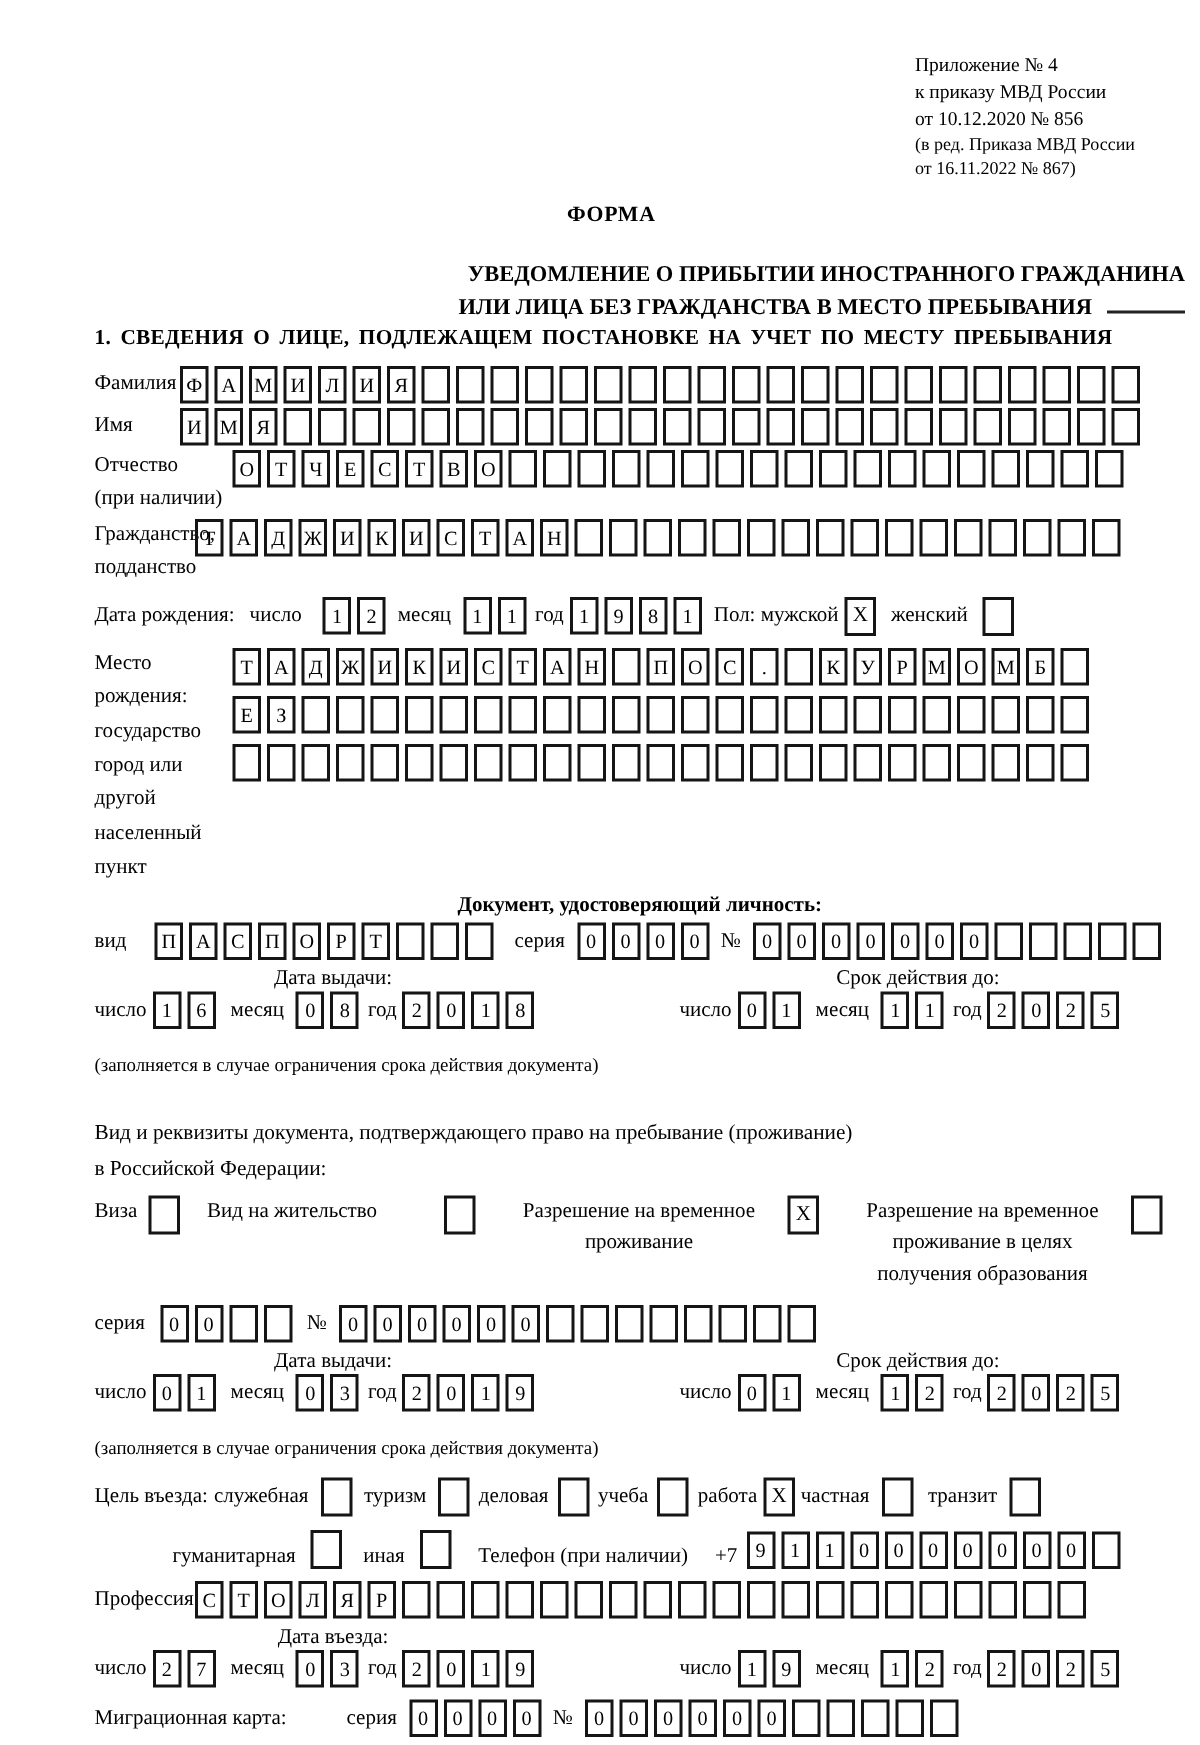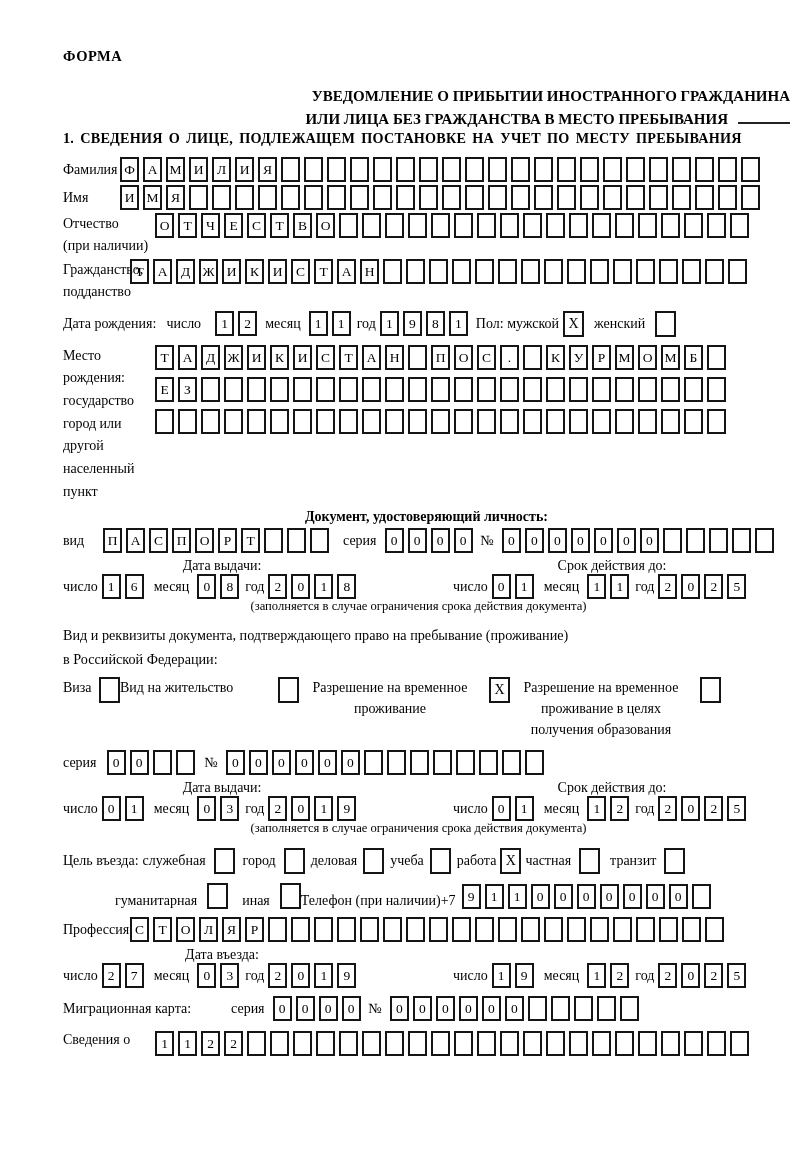--- a/index.html
+++ b/index.html
@@ -4,70 +4,77 @@
 <style>
   html,body{margin:0;padding:0;background:#fff;}
   body{
     width:800px;height:1163px;overflow:hidden;color:#000;
     font-family:"Liberation Serif","DejaVu Serif",serif;font-size:14px;
   }
   .page{padding:34px 10px 0 63px;position:relative;}
   
   .hdr{margin-left:547px;line-height:1.38;font-size:13px;}
   .hdr .sub{font-size:12px;}
-  .forma{font-weight:bold;text-align:left;padding-right:38px;margin-top:14px;font-size:14.5px;letter-spacing:.5px;}
+  .forma{font-weight:bold;text-align:center;padding-right:38px;margin-top:14px;font-size:14.5px;letter-spacing:.5px;}
   
   .title{font-weight:bold;text-align:right;font-size:15px;margin-top:20px;line-height:1.5;}
   .blank-line{display:inline-block;width:52px;border-bottom:2px solid #222;height:12px;margin-left:10px;}
   .sec-head{font-weight:bold;font-size:14.2px;word-spacing:2.5px;letter-spacing:.2px;}
   
   .row{display:flex;align-items:center;margin-top:3px;}
   .row.top{align-items:flex-start;}
   .lbl{flex:none;}
   .lbl2{flex:none;line-height:1.55;}
   .cells{display:inline-flex;gap:4px;flex:none;}
   .cell{
     flex:none;width:15px;height:21px;border:2px solid #151515;
     text-align:center;line-height:21px;font-size:13.5px;
   }
   .cb{
     flex:none;display:inline-block;width:17px;height:22px;border:2px solid #151515;
     text-align:center;line-height:22px;font-size:14px;
   }
   .w57{width:57px;} .w92{width:92px;} .w67{width:67px;}
   .ml4{margin-left:4px;} .ml6{margin-left:6px;} .ml8{margin-left:8px;}
-  .ml10{margin-left:10px;} .ml14{margin-left:14px;} .ml18{}
+  .ml10{margin-left:10px;} .ml14{margin-left:14px;} .ml18{margin-left:18px;}
   .mt8{margin-top:8px;} .mt10{margin-top:10px;}
   .stack .cells{margin-bottom:7px;}
   .center-b{font-weight:bold;text-align:center;margin-top:6px;font-size:14px;}
   
   .dual-head{display:flex;margin-top:5px;font-size:14px;}
   .dual-head span{display:block;text-align:center;}
   .dh-l{width:318px;} .dh-gap{width:72px;} .dh-r{width:318px;}
   .dual-row{display:flex;align-items:center;}
   .dgroup{display:flex;align-items:center;width:318px;flex:none;}
   .dgap{width:72px;flex:none;}
-  .note-r{text-align:center;padding-right:16px;font-size:12.6px;margin-top:0;}
-  .intro{margin-top:10px;line-height:1.65;font-size:14.2px;}
+  .note-r{text-align:left;padding-right:16px;font-size:12.6px;margin-top:17px;}
+  .intro{margin-top:26px;line-height:1.65;font-size:14.2px;}
   
   .opt-row{display:flex;align-items:flex-start;margin-top:6px;}
   .opt-label{text-align:center;line-height:1.5;}
   .ol1{width:36px;text-align:left;} .ol2{width:150px;text-align:left;}
   .ol3{width:182px;} .ol4{width:182px;}
   .purpose-row{display:flex;align-items:center;margin-top:12px;flex-wrap:nowrap;}
   .purpose-row span.t{flex:none;}
   .phone-row{display:flex;align-items:flex-end;margin-top:9px;margin-left:52px;}
   .guard{display:flex;align-items:flex-start;margin-top:8px;}
   .guard .lbl2{width:92px;}
 </style>
 </head>
 <body>
 
 <div class="page">
 
+  <div class="hdr">
+    <div>Приложение № 4</div>
+    <div>к приказу МВД России</div>
+    <div>от 10.12.2020 № 856</div>
+    <div class="sub">(в ред. Приказа МВД России</div>
+    <div class="sub">от 16.11.2022 № 867)</div>
+  </div>
   <div class="forma">ФОРМА</div>
 
   <div class="title">
     <div>УВЕДОМЛЕНИЕ О ПРИБЫТИИ ИНОСТРАННОГО ГРАЖДАНИНА</div>
     <div><span>ИЛИ ЛИЦА БЕЗ ГРАЖДАНСТВА В МЕСТО ПРЕБЫВАНИЯ</span><span class="blank-line"></span></div>
   </div>
 
   <div class="sec-head">1. СВЕДЕНИЯ О ЛИЦЕ, ПОДЛЕЖАЩЕМ ПОСТАНОВКЕ НА УЧЕТ ПО МЕСТУ ПРЕБЫВАНИЯ</div>
 
   <div class="row mt10">
@@ -501,21 +508,21 @@
           <span class="cell">5</span>
         </span>
     </div>
   </div>
   <div class="note-r">(заполняется в случае ограничения срока действия документа)</div>
 
   <div class="purpose-row">
     <span class="t">Цель въезда:</span>
     <span class="t ml4">служебная</span>
     <span class="cb ml8"></span>
-    <span class="t ml8">город</span>
+    <span class="t ml8">туризм</span>
     <span class="cb ml8"></span>
     <span class="t ml6">деловая</span>
     <span class="cb ml6"></span>
     <span class="t ml6">учеба</span>
     <span class="cb ml6"></span>
     <span class="t ml6">работа</span>
     <span class="cb ml4">X</span>
     <span class="t ml4">частная</span>
     <span class="cb ml8"></span>
     <span class="t ml10">транзит</span>

